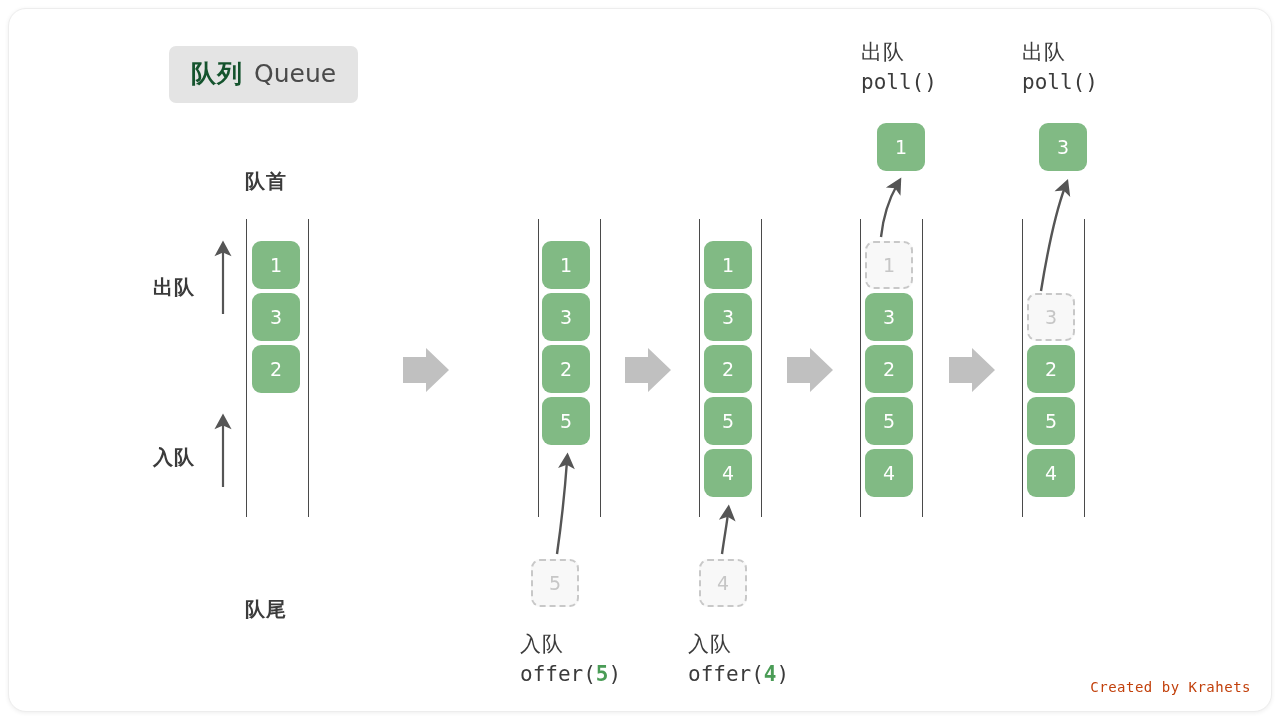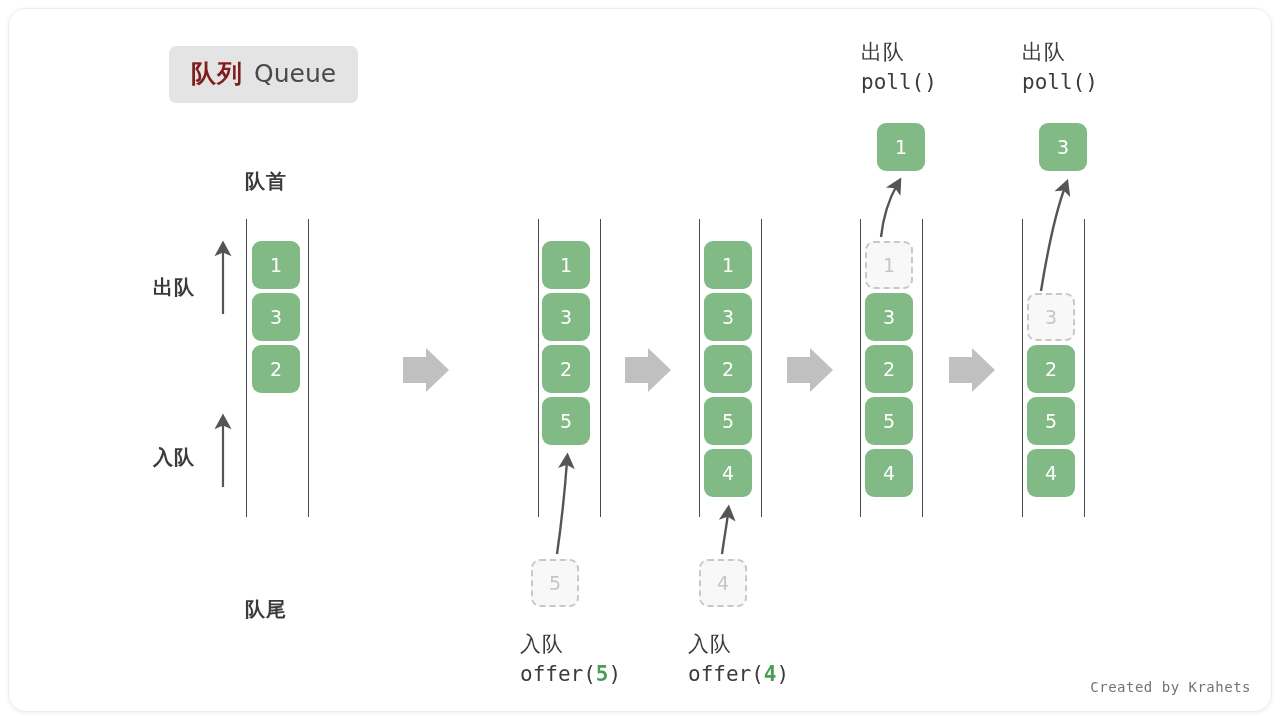--- a/index.html
+++ b/index.html
@@ -42,21 +42,21 @@
     background: #e4e4e4;
     border-radius: 7px;
     white-space: nowrap;
     display: flex;
     align-items: baseline;
     gap: 11px;
   }
   .title-cn {
     font-size: 25px;
     font-weight: bold;
-    color: #7f1d1d;
+    color: #14532d;
     letter-spacing: 1px;
   }
   .title-en {
     font-family: "DejaVu Sans", "Liberation Sans", sans-serif;
     font-size: 25px;
     color: #4a4a4a;
     font-weight: normal;
   }
 
   
@@ -125,21 +125,21 @@
   }
   .op-code .num { color: #4a9c56; font-weight: bold; }
 
   
   .watermark {
     position: absolute;
     right: 22px;
     bottom: 18px;
     font-family: "DejaVu Sans Mono", "Liberation Mono", monospace;
     font-size: 14px;
-    color: #737373;
+    color: #c2410c;
     letter-spacing: 0.5px;
   }
 
   svg.overlay {
     position: absolute;
     left: 0; top: 0;
     width: 1264px;
     height: 704px;
     pointer-events: none;
     overflow: visible;

